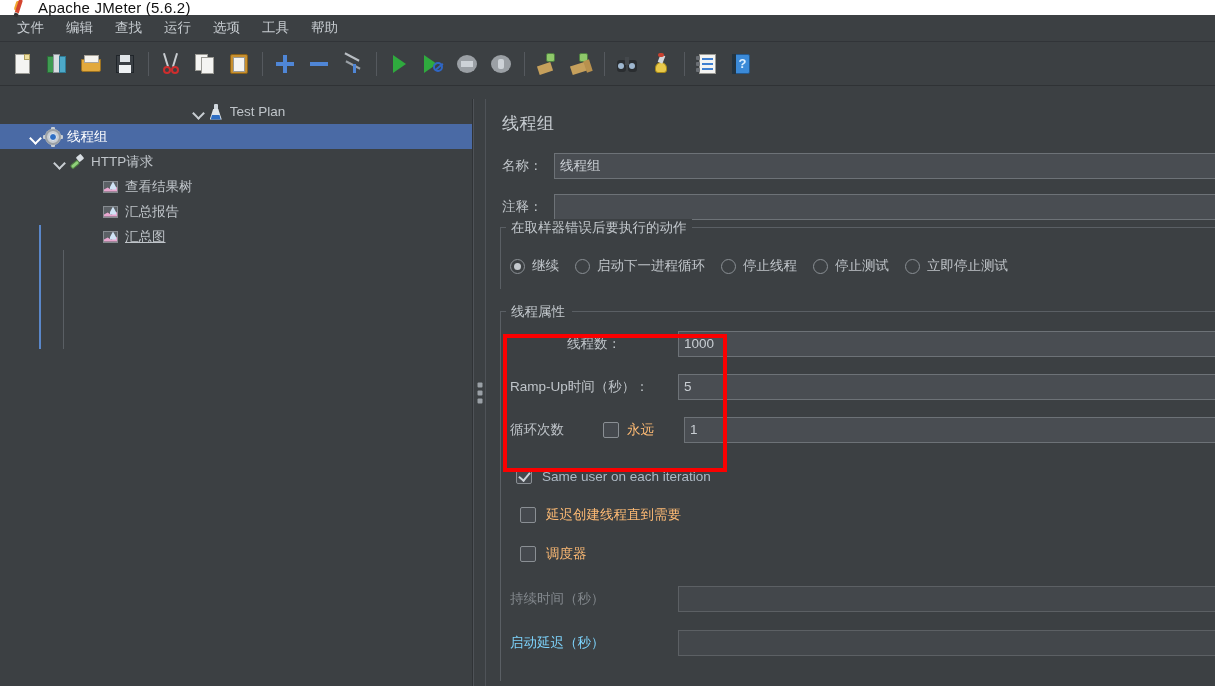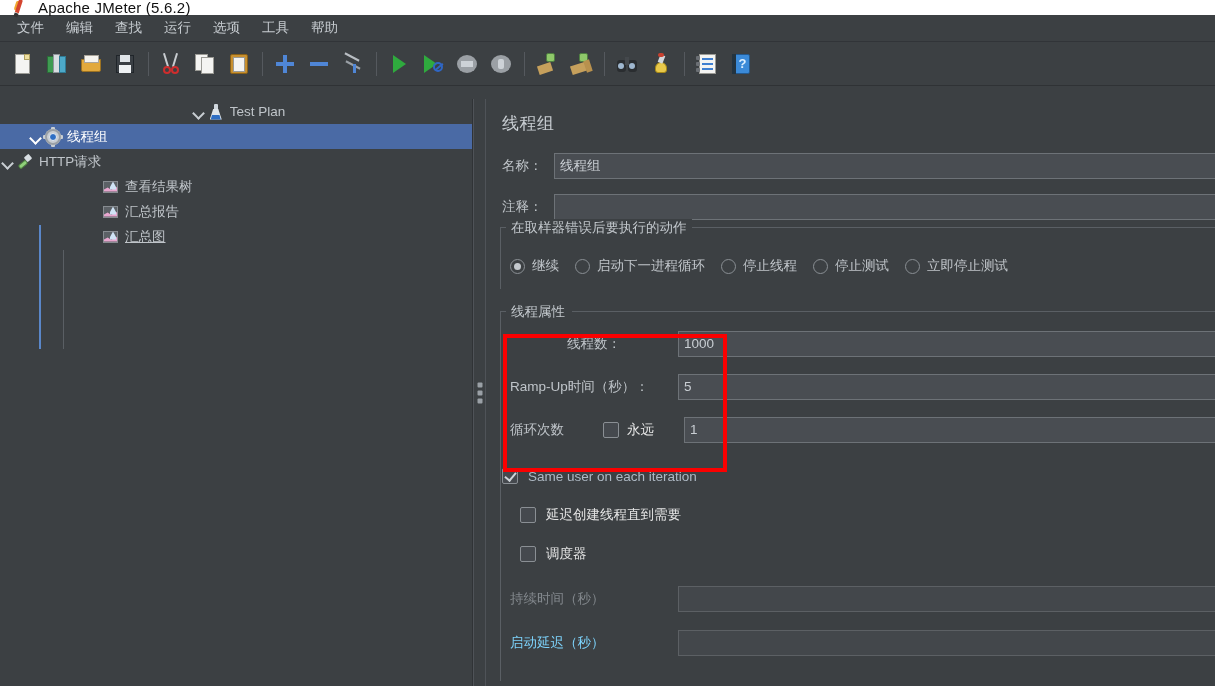--- a/index.html
+++ b/index.html
@@ -140,21 +140,21 @@
     border-radius:50%;background:#c3c8cd;}
   .rlabel{margin-left:7px;margin-right:16px;font-size:13.5px;color:#c0c5ca;white-space:nowrap;}
 
   
   .cbox{width:16px;height:16px;border:1px solid #8a8f94;border-radius:2px;
     box-sizing:border-box;position:relative;flex:none;background:#45494e;}
   .cbox.on:after{
     content:"";position:absolute;left:4px;top:1px;width:5px;height:9px;
     border-right:2px solid #cfd4d9;border-bottom:2px solid #cfd4d9;transform:rotate(40deg);
   }
-  .clabel{margin-left:10px;font-size:13.5px;color:#e5e5e5;white-space:nowrap;}
+  .clabel{margin-left:10px;font-size:13.5px;color:#fdba74;white-space:nowrap;}
   .clabel.en{color:#aeb9c4;}
 
   
   .annot{position:absolute;border:4px solid #fb0000;box-sizing:border-box;pointer-events:none;}
 </style>
 </head>
 <body>
 
 <div class="app">
 
@@ -369,21 +369,21 @@
         <div class="ticon">
           <div class="gtooth" style="left:7px;top:-1px;"></div>
           <div class="gtooth" style="left:7px;top:15px;"></div>
           <div class="gtooth" style="left:-1px;top:7px;"></div>
           <div class="gtooth" style="left:15px;top:7px;"></div>
           <div class="gear"></div>
         </div>
         <div class="tlabel">线程组</div>
       </div>
 
-      <div class="trow" style="text-align:right;">
+      <div class="trow" style="padding-left:52px;text-align:right;">
         <div class="twist open"></div>
         <div class="ticon">
           <div class="pip-body"></div>
             <div class="pip-tip"></div>
         </div>
         <div class="tlabel">HTTP请求</div>
       </div>
 
       <div class="trow" style="padding-left:100px;">
         <div class="ticon">
@@ -476,21 +476,21 @@
         <div class="tfield" style="width:539px;">5</div>
       </div>
 
       <div class="frow" style="left:24px;top:318px;">
         <div class="flabel" style="width:93px;">循环次数</div>
         <div class="cbox"></div>
         <div class="clabel" style="margin-left:8px;width:57px;">永远</div>
         <div class="tfield" style="width:539px;">1</div>
       </div>
 
-      <div class="frow" style="left:16px;top:369px;">
+      <div class="frow" style="left:30px;top:369px;">
         <div class="cbox on"></div>
         <div class="clabel en">Same user on each iteration</div>
       </div>
       <div class="frow" style="left:34px;top:407px;">
         <div class="cbox"></div>
         <div class="clabel">延迟创建线程直到需要</div>
       </div>
       <div class="frow" style="left:34px;top:446px;">
         <div class="cbox"></div>
         <div class="clabel">调度器</div>

